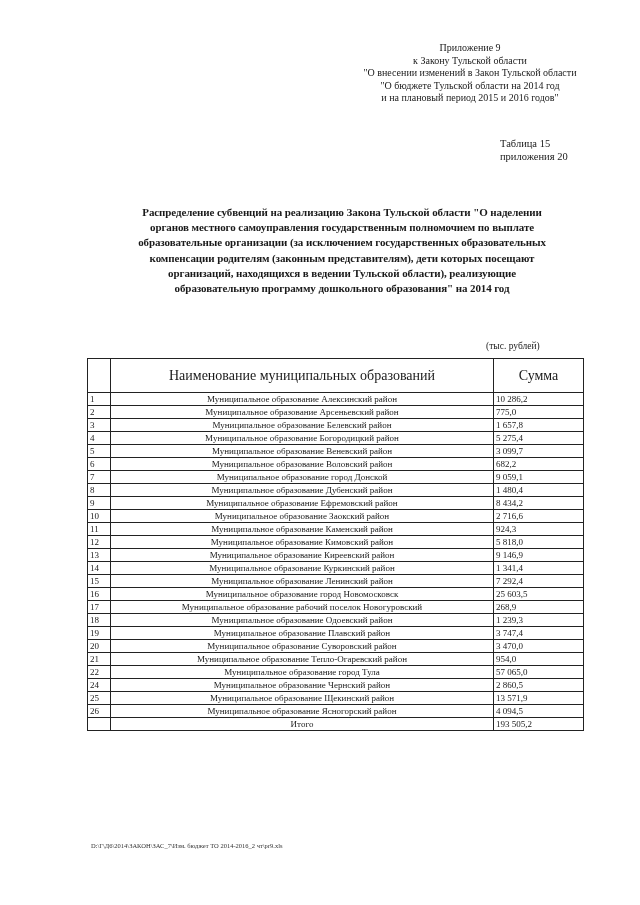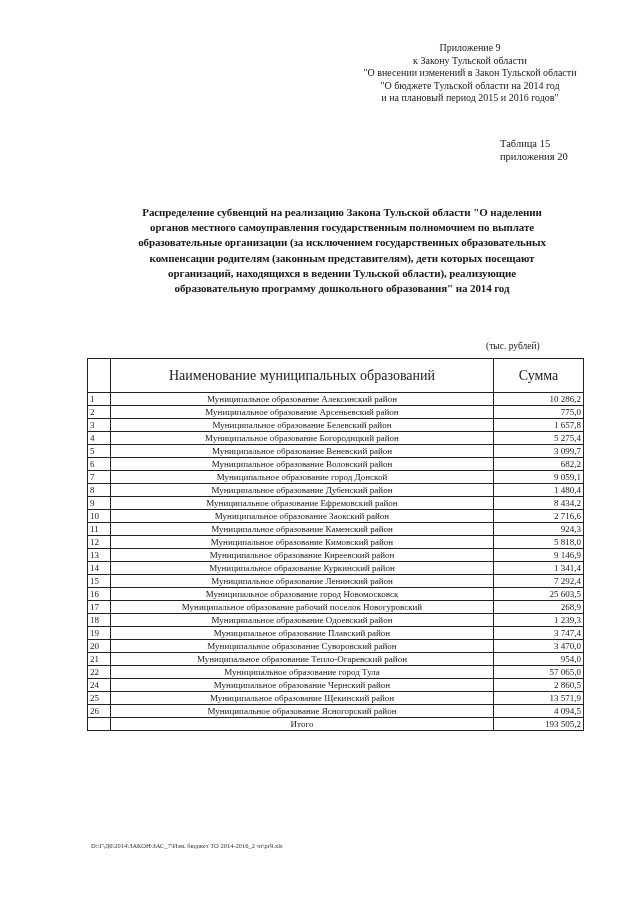--- a/index.html
+++ b/index.html
@@ -26,21 +26,21 @@
     position: absolute; left: 87px; top: 358px; width: 497px;
     border-collapse: collapse; font-size: 9px;
   }
   table.main td, table.main th {
     border: 1px solid #222; padding: 0 2px; height: 12px; line-height: 12px;
     white-space: nowrap; font-weight: normal;
   }
   table.main th { height: 33px; font-size: 14px; text-align: center; }
   td.num { width: 18px; text-align: left; }
   td.name { text-align: center; }
-  td.sum { width: 85px; text-align: right; padding-right: 6px; }
+  td.sum { width: 85px; padding-right: 6px; }
   th.sum { width: 85px; }
   .footer {
     position: absolute; left: 91px; top: 842px; font-size: 6.5px; color: #333;
   }
 </style>
 </head>
 <body>
 
 <div class="appendix">
   <div>Приложение 9</div>

